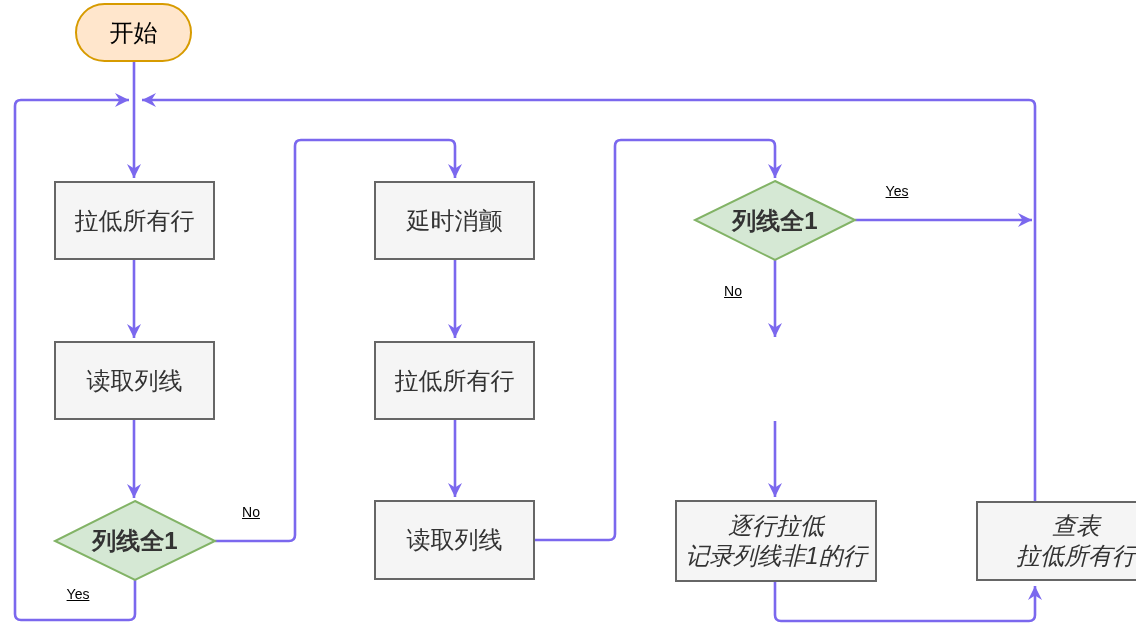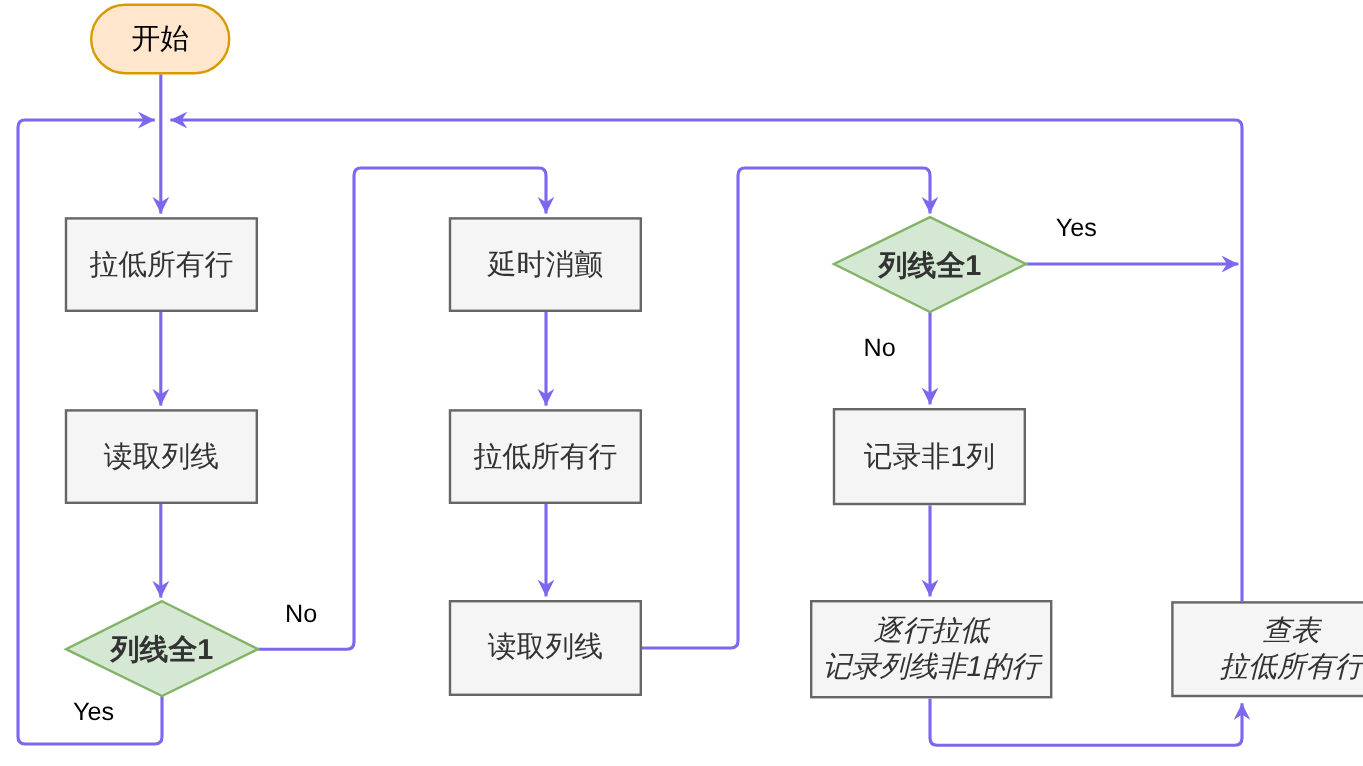--- a/index.html
+++ b/index.html
@@ -35,21 +35,21 @@
     border:2px solid var(--start-border);
     border-radius:30px;
     color:#000000;
   }
   .diamond-label{
     position:absolute;display:flex;align-items:center;justify-content:center;
     text-align:center;color:var(--text);font-size:24px;font-weight:bold;
   }
   .edge-label{
     position:absolute;transform:translate(-50%,-50%);
-    color:#000000;font-size:21px;white-space:nowrap;
+    color:#000000;font-size:14px;white-space:nowrap;text-decoration:underline;
   }
   .stack{display:flex;flex-direction:column;font-style:italic;}
 </style>
 </head>
 <body>
 
 <div class="canvas">
 
   <svg class="wires" viewBox="0 0 1136 638">
     <defs>
@@ -104,23 +104,20 @@
     <span>延时消颤</span>
   </div>
   <div class="node process" style="left:374px;top:341px;width:161px;height:79px">
     <span>拉低所有行</span>
   </div>
   <div class="node process" style="left:374px;top:500px;width:161px;height:80px">
     <span>读取列线</span>
   </div>
 
   <div class="diamond-label" style="left:695px;top:181px;width:160px;height:79px">列线全1</div>
-  <div class="node process" style="left:694px;top:340px;width:161px;height:81px">
-    <span>记录非1列</span>
-  </div>
   <div class="node process" style="left:675px;top:500px;width:202px;height:82px">
     <span class="stack">
       <span>逐行拉低</span>
       <span>记录列线非1的行</span>
     </span>
   </div>
   <div class="node process" style="left:976px;top:501px;width:200px;height:80px">
     <span class="stack">
       <span>查表</span>
       <span>拉低所有行</span>

